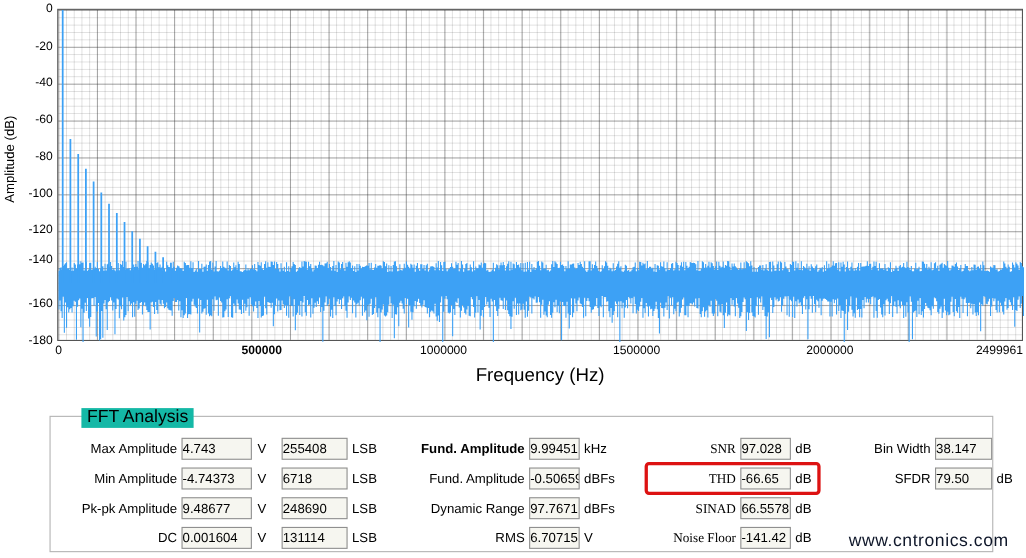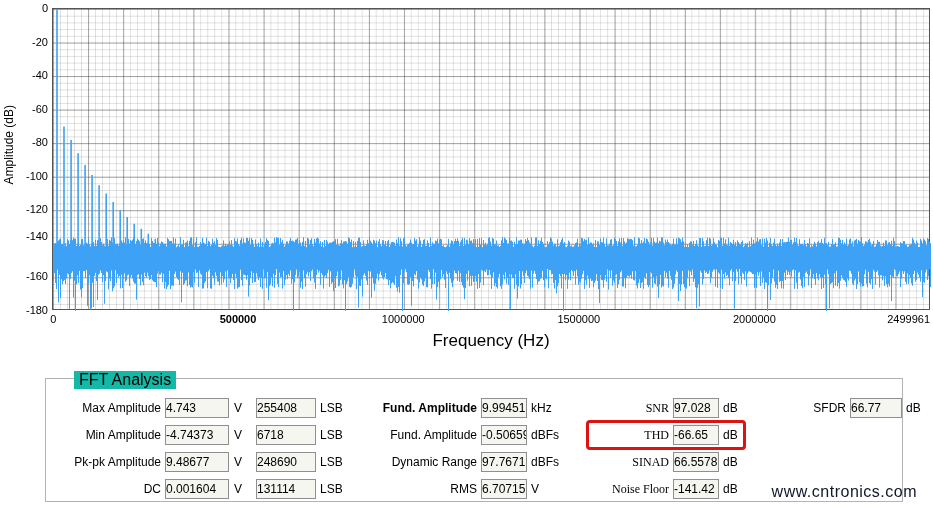--- a/index.html
+++ b/index.html
@@ -165,21 +165,26 @@
       </div>
       <div class="row">
         <span class="lbl">Noise Floor</span>
         <div class="field"><span>-141.42</span></div>
         <span class="unit">dB</span>
       </div>
     </div>
 
     <div class="col col4">
       <div class="row">
+        <span class="lbl">Bin Width</span>
+        <div class="field"><span>38.147</span></div>
+        <span class="unit"></span>
+      </div>
+      <div class="row">
         <span class="lbl">SFDR</span>
-        <div class="field"><span>66.77</span></div>
+        <div class="field"><span>79.50</span></div>
         <span class="unit">dB</span>
       </div>
     </div>
   </div>
 
   <div class="watermark">www.cntronics.com</div>
 </div>
 
 </body></html>

